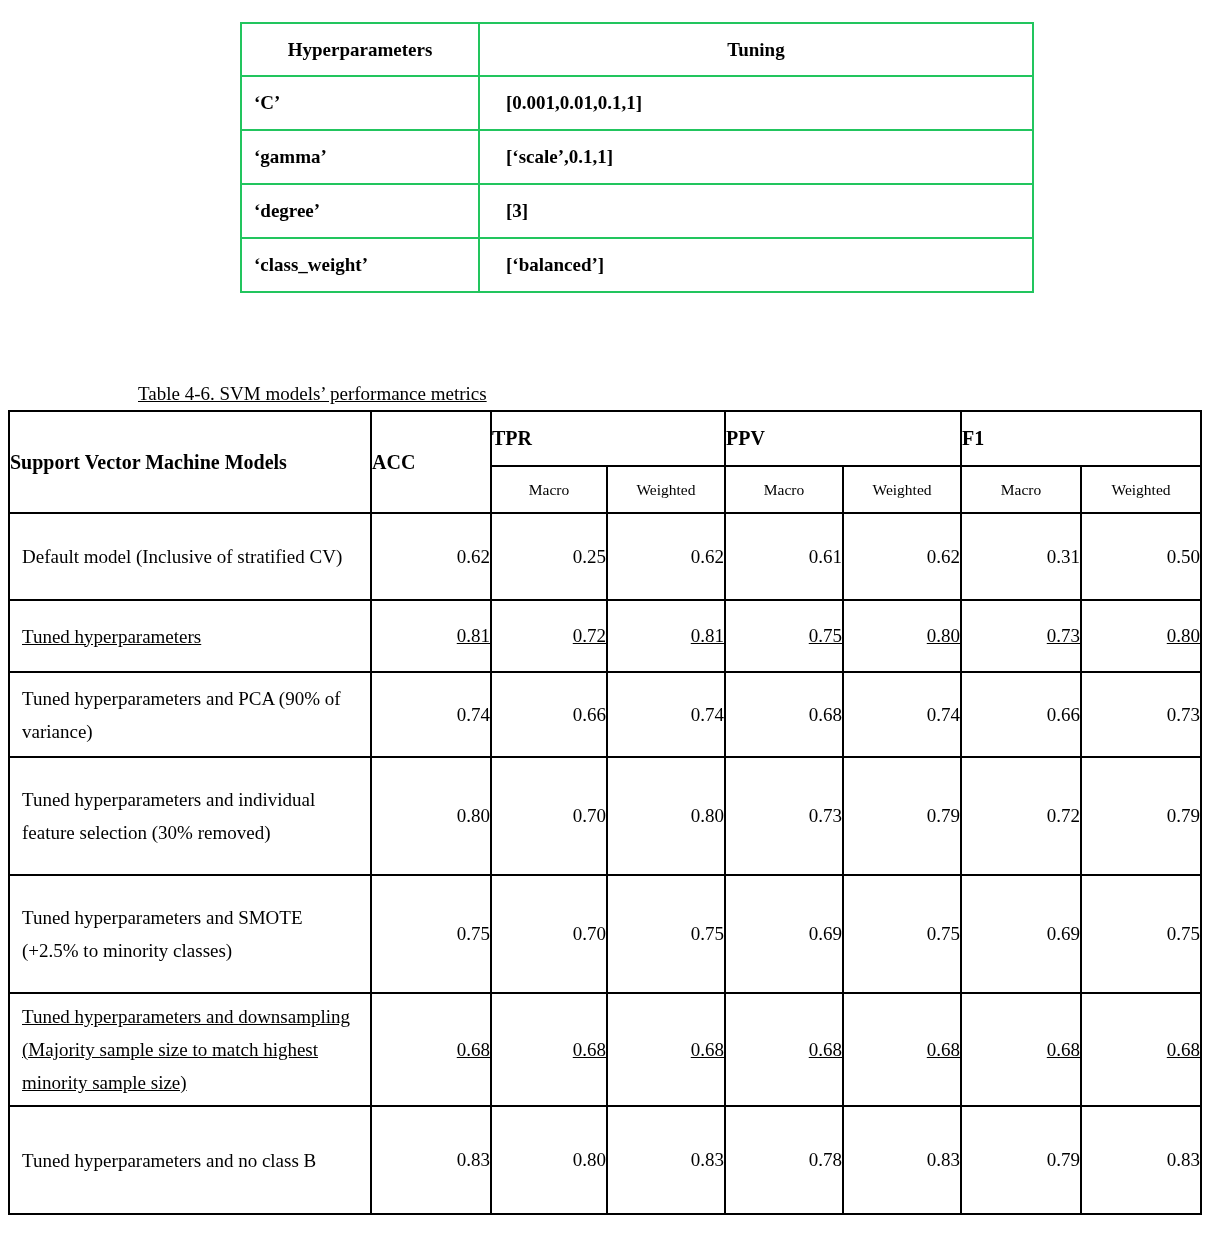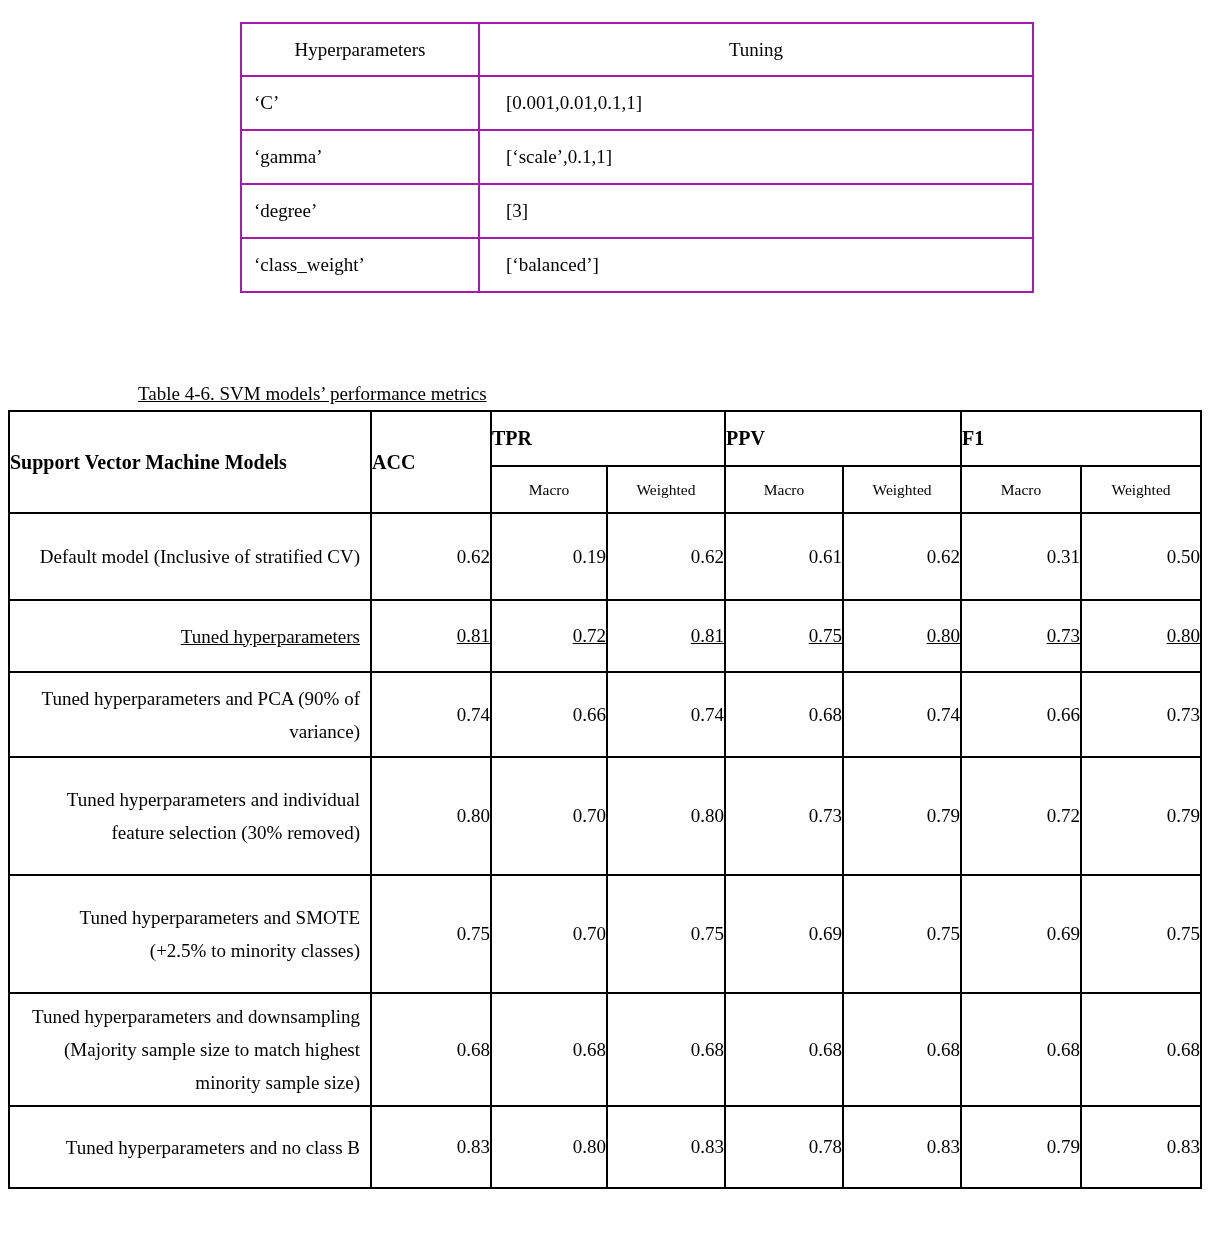--- a/index.html
+++ b/index.html
@@ -18,23 +18,23 @@
 
   
   table { border-collapse: collapse; table-layout: fixed; }
   .hyper-table {
     position: absolute;
     left: 240px;
     top: 22px;
     width: 792px;
   }
   .hyper-table th, .hyper-table td {
-    border: 2px solid #a21caf;
-    font-size: 19px;
-    font-weight: normal;
+    border: 2px solid #22c55e;
+    font-size: 19px;
+    font-weight: bold;
     vertical-align: middle;
     background: #ffffff;
   }
   .hyper-table th { height: 53px; text-align: center; }
   .hyper-table td { height: 54px; text-align: left; }
   .hyper-table td.param { padding-left: 12px; }
   .hyper-table td.tuning { padding-left: 26px; }
 
   
   .caption {
@@ -71,35 +71,35 @@
   }
   .perf-table th.group-h { height: 55px; }
   .perf-table th.sub-h {
     font-size: 15.5px;
     font-weight: normal;
     text-align: center;
     height: 47px;
   }
   .perf-table td.model {
     font-size: 19px;
-    text-align: right;
+    text-align: left;
     padding: 6px 10px 6px 12px;
     line-height: 33px;
   }
   .perf-table td.num {
     font-size: 19px;
     text-align: right;
   }
   .perf-table tr.r1 td { height: 87px; }
   .perf-table tr.r2 td { height: 72px; text-decoration: underline; }
   .perf-table tr.r3 td { height: 85px; }
   .perf-table tr.r4 td { height: 118px; }
   .perf-table tr.r5 td { height: 118px; }
-  .perf-table tr.r6 td { height: 104px; }
-  .perf-table tr.r7 td { height: 82px; }
+  .perf-table tr.r6 td { height: 104px; text-decoration: underline; }
+  .perf-table tr.r7 td { height: 108px; }
 </style>
 </head>
 <body>
 
 <div class="page">
 
   <table class="hyper-table">
     <colgroup>
         <col style="width:238px">
         <col style="width:554px">
@@ -155,21 +155,21 @@
         <th class="sub-h">Macro</th>
         <th class="sub-h">Weighted</th>
         <th class="sub-h">Macro</th>
         <th class="sub-h">Weighted</th>
       </tr>
     </thead>
     <tbody>
       <tr class="r1">
         <td class="model">Default model (Inclusive of stratified CV)</td>
         <td class="num">0.62</td>
-        <td class="num">0.19</td>
+        <td class="num">0.25</td>
         <td class="num">0.62</td>
         <td class="num">0.61</td>
         <td class="num">0.62</td>
         <td class="num">0.31</td>
         <td class="num">0.50</td>
       </tr>
       <tr class="r2">
         <td class="model">Tuned hyperparameters</td>
         <td class="num">0.81</td>
         <td class="num">0.72</td>

